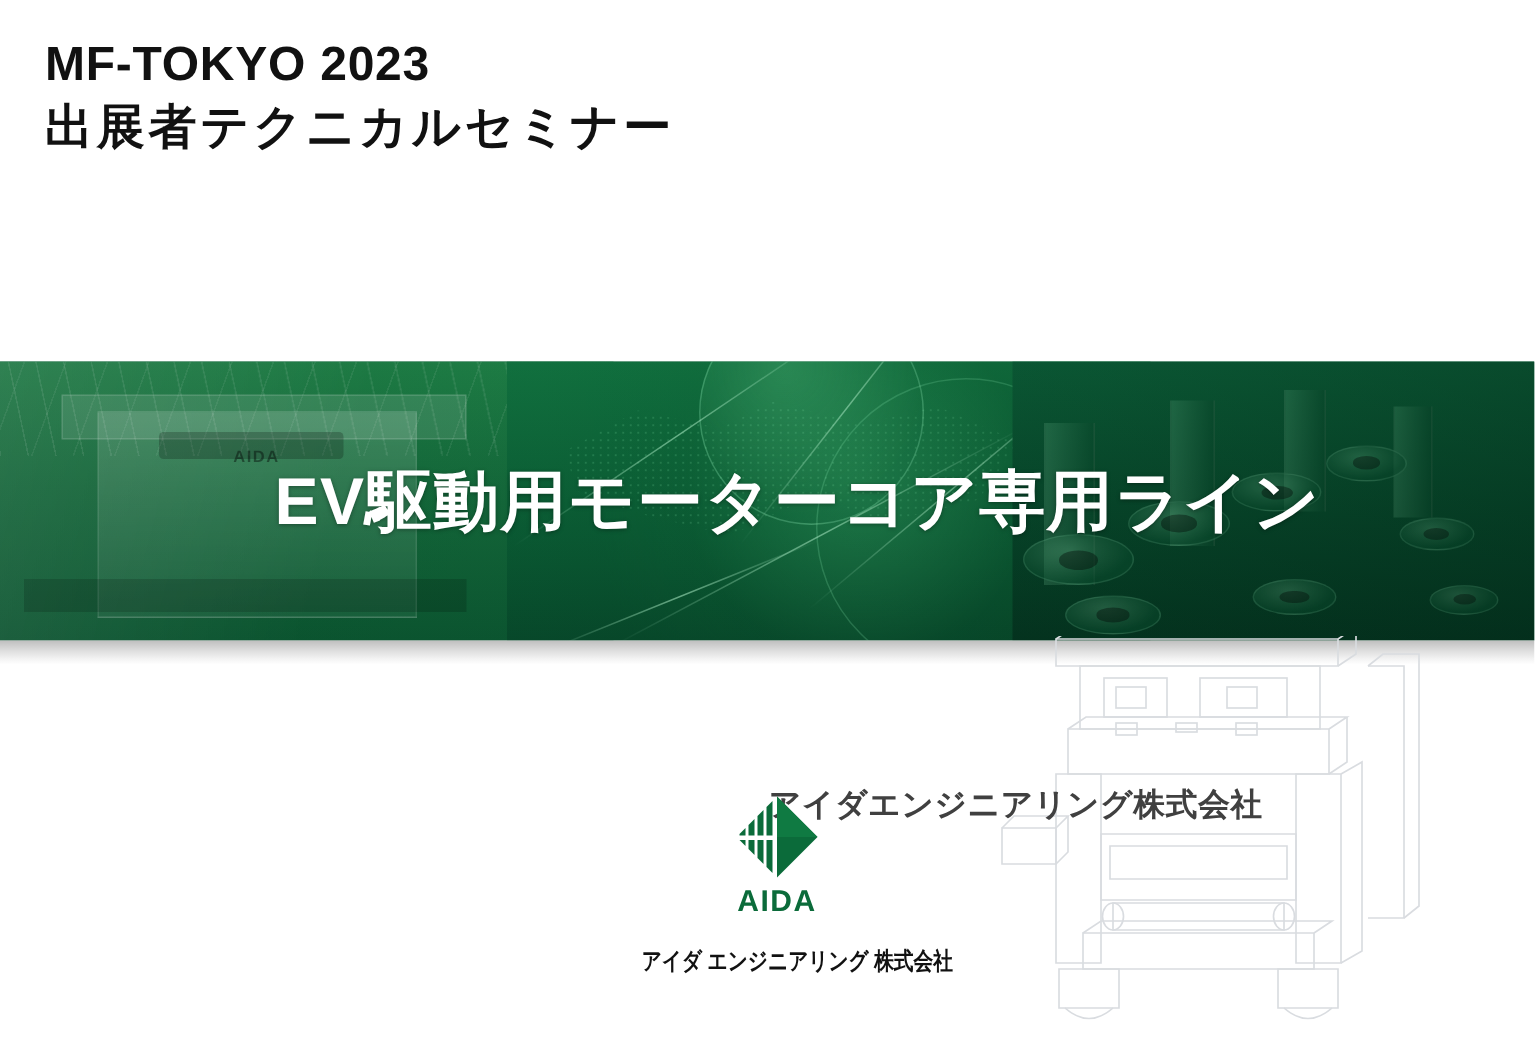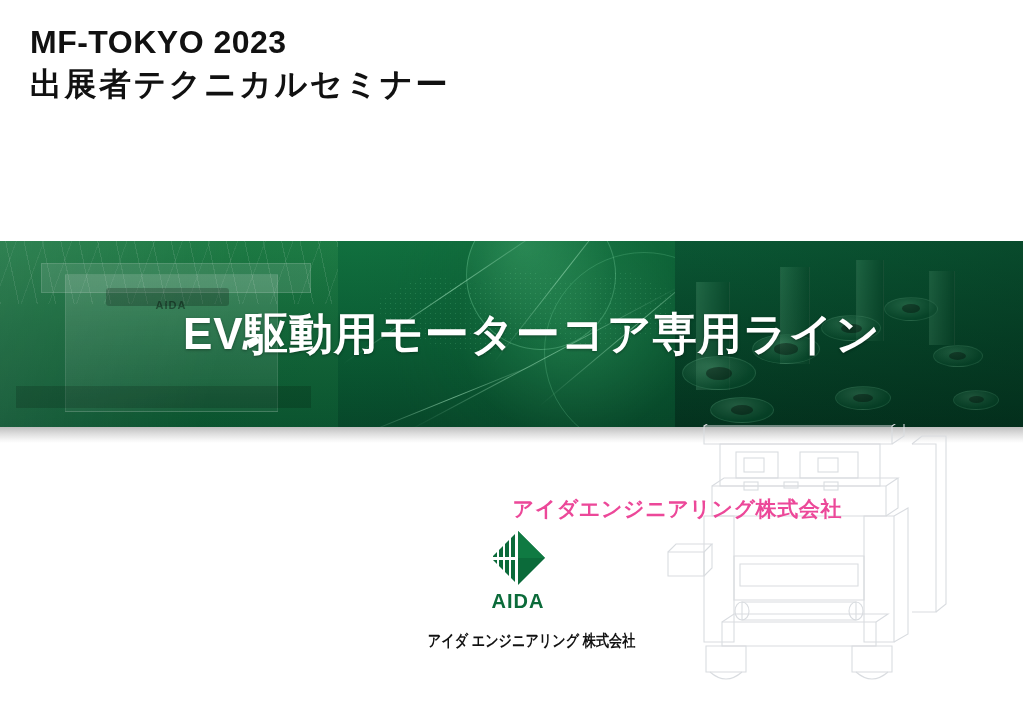--- a/index.html
+++ b/index.html
@@ -229,24 +229,25 @@
   #presenter {
     position: absolute;
     right: 23px;
     top: 494px;
     text-align: right;
     z-index: 3;
   }
   #presenter div {
     font-size: 21px;
     font-weight: bold;
-    color: #ec4899;
+    color: #404040;
     line-height: 29px;
     letter-spacing: 0.6px;
     white-space: nowrap;
+    margin-top: 28px;
   }
 
   
   #logo-block {
     position: absolute;
     left: 408px;
     top: 527px;
     width: 220px;
     text-align: center;
     z-index: 3;

